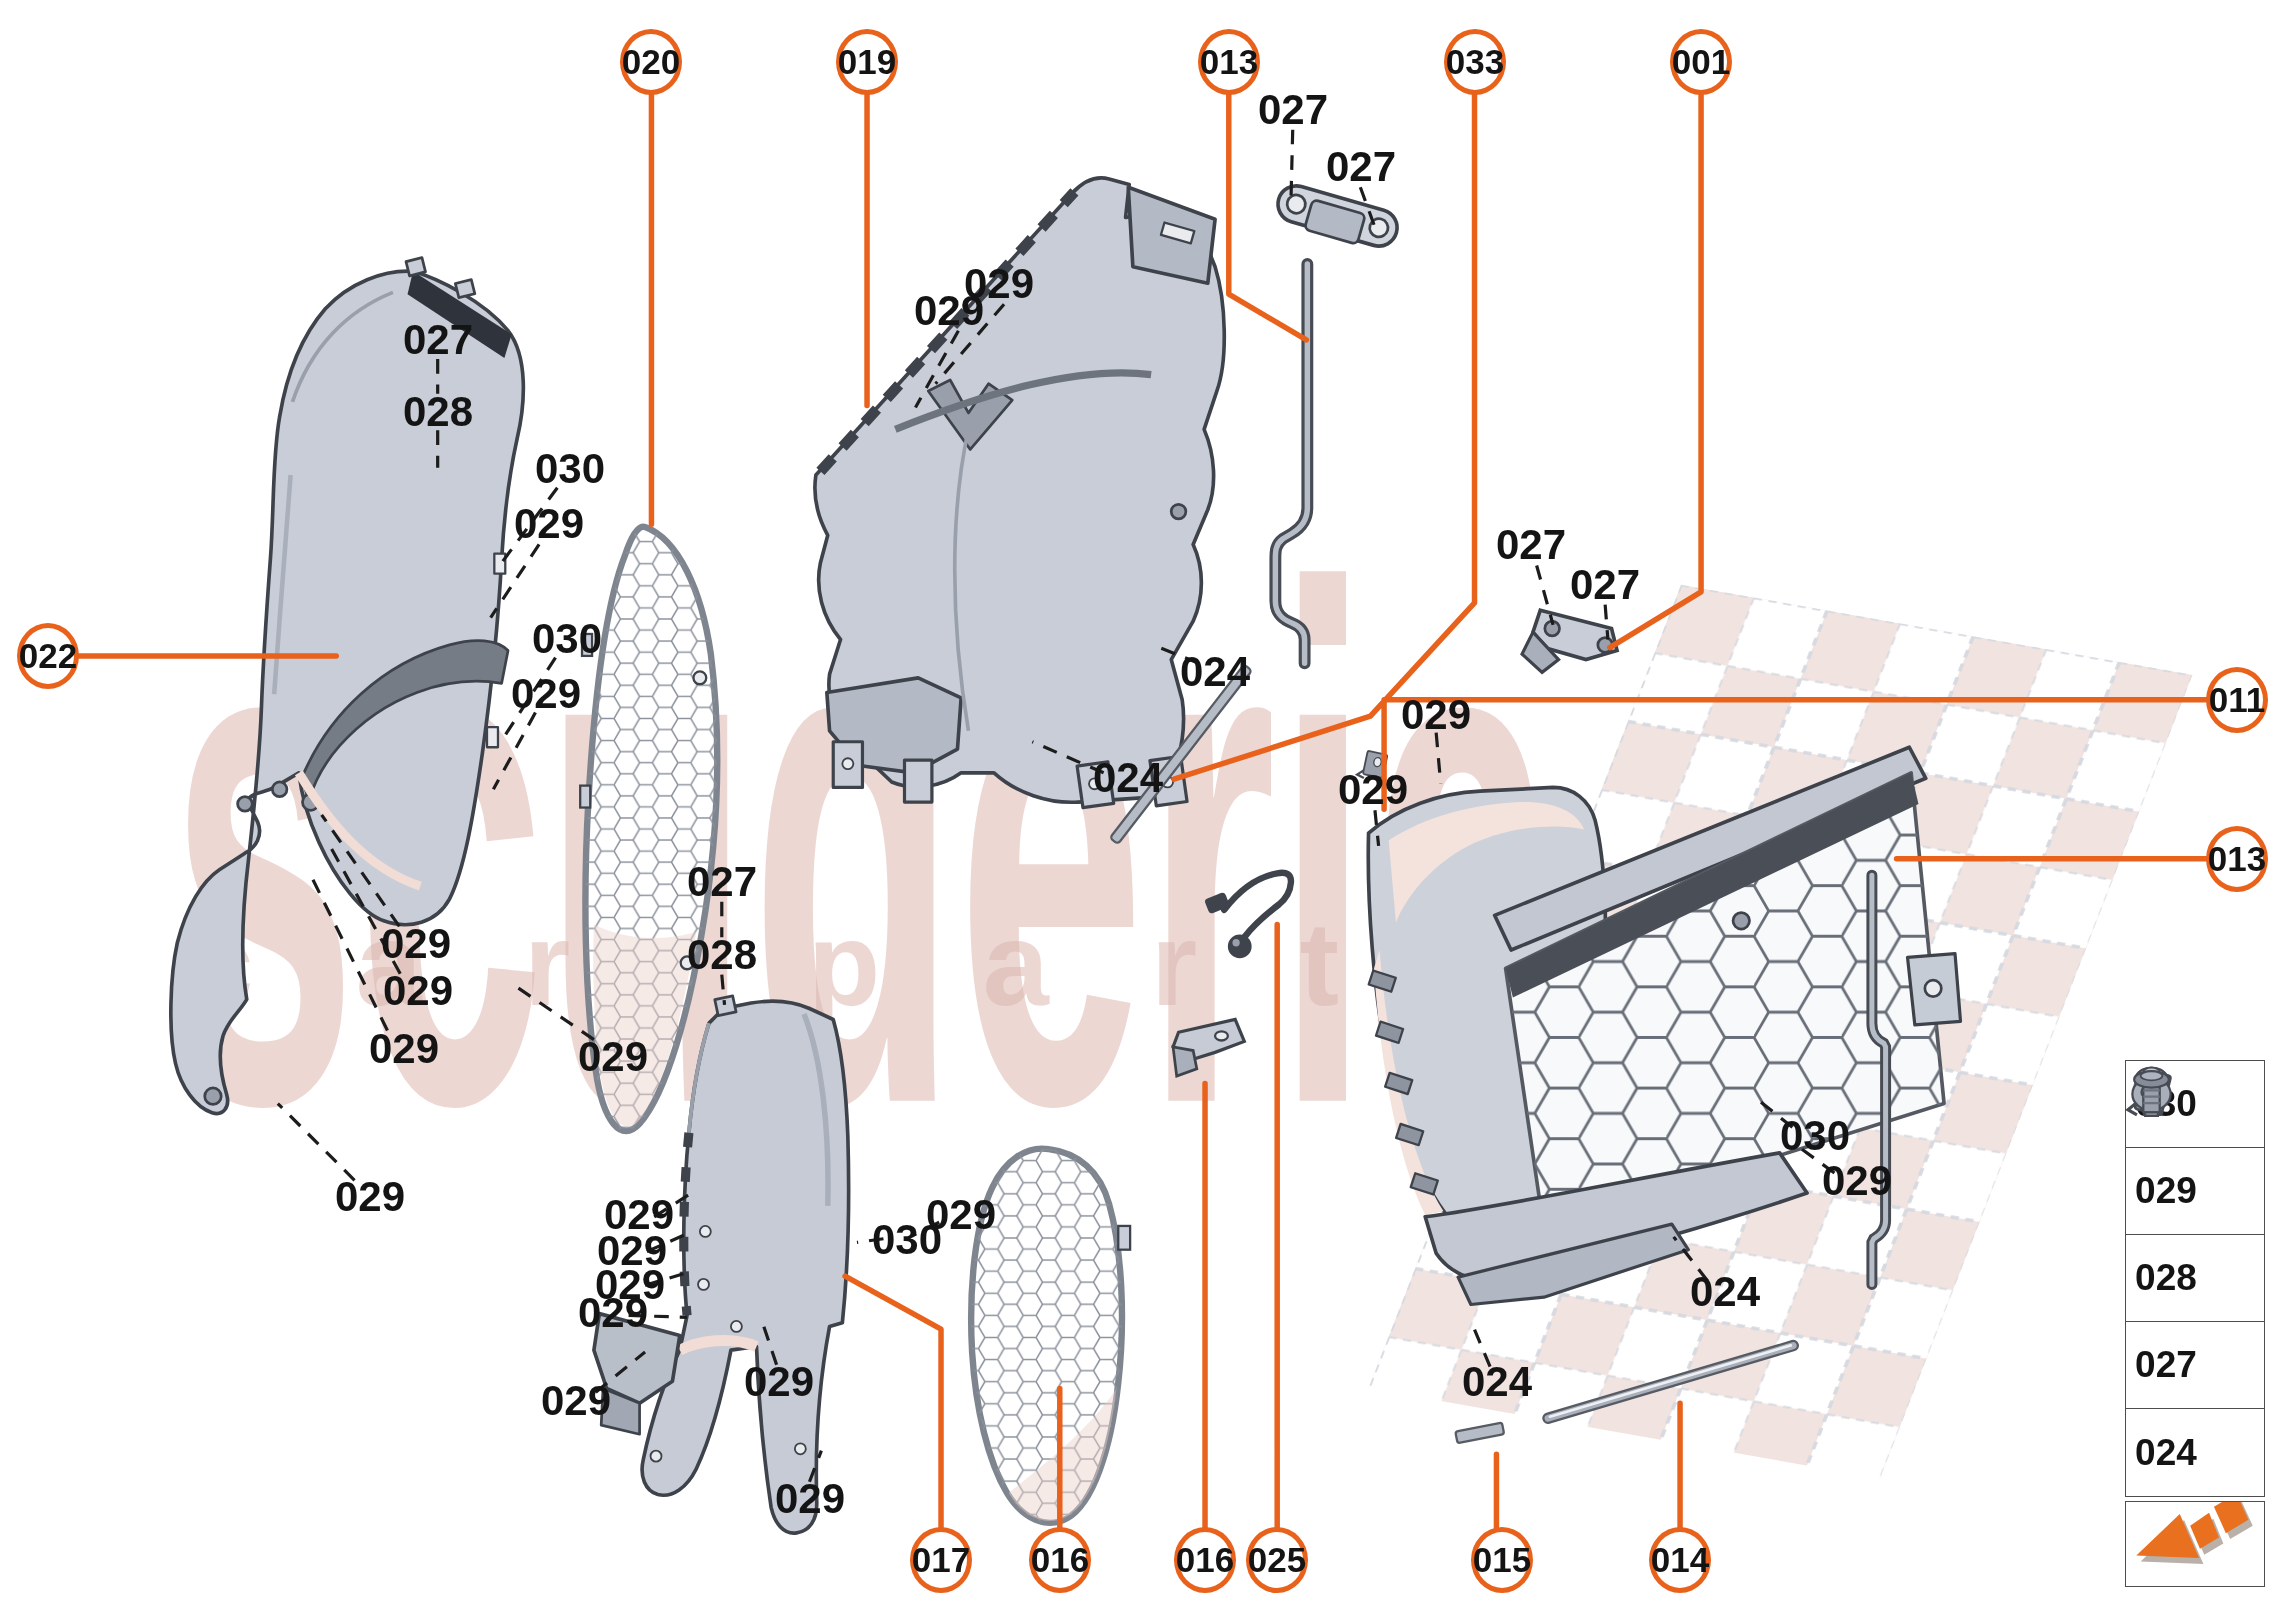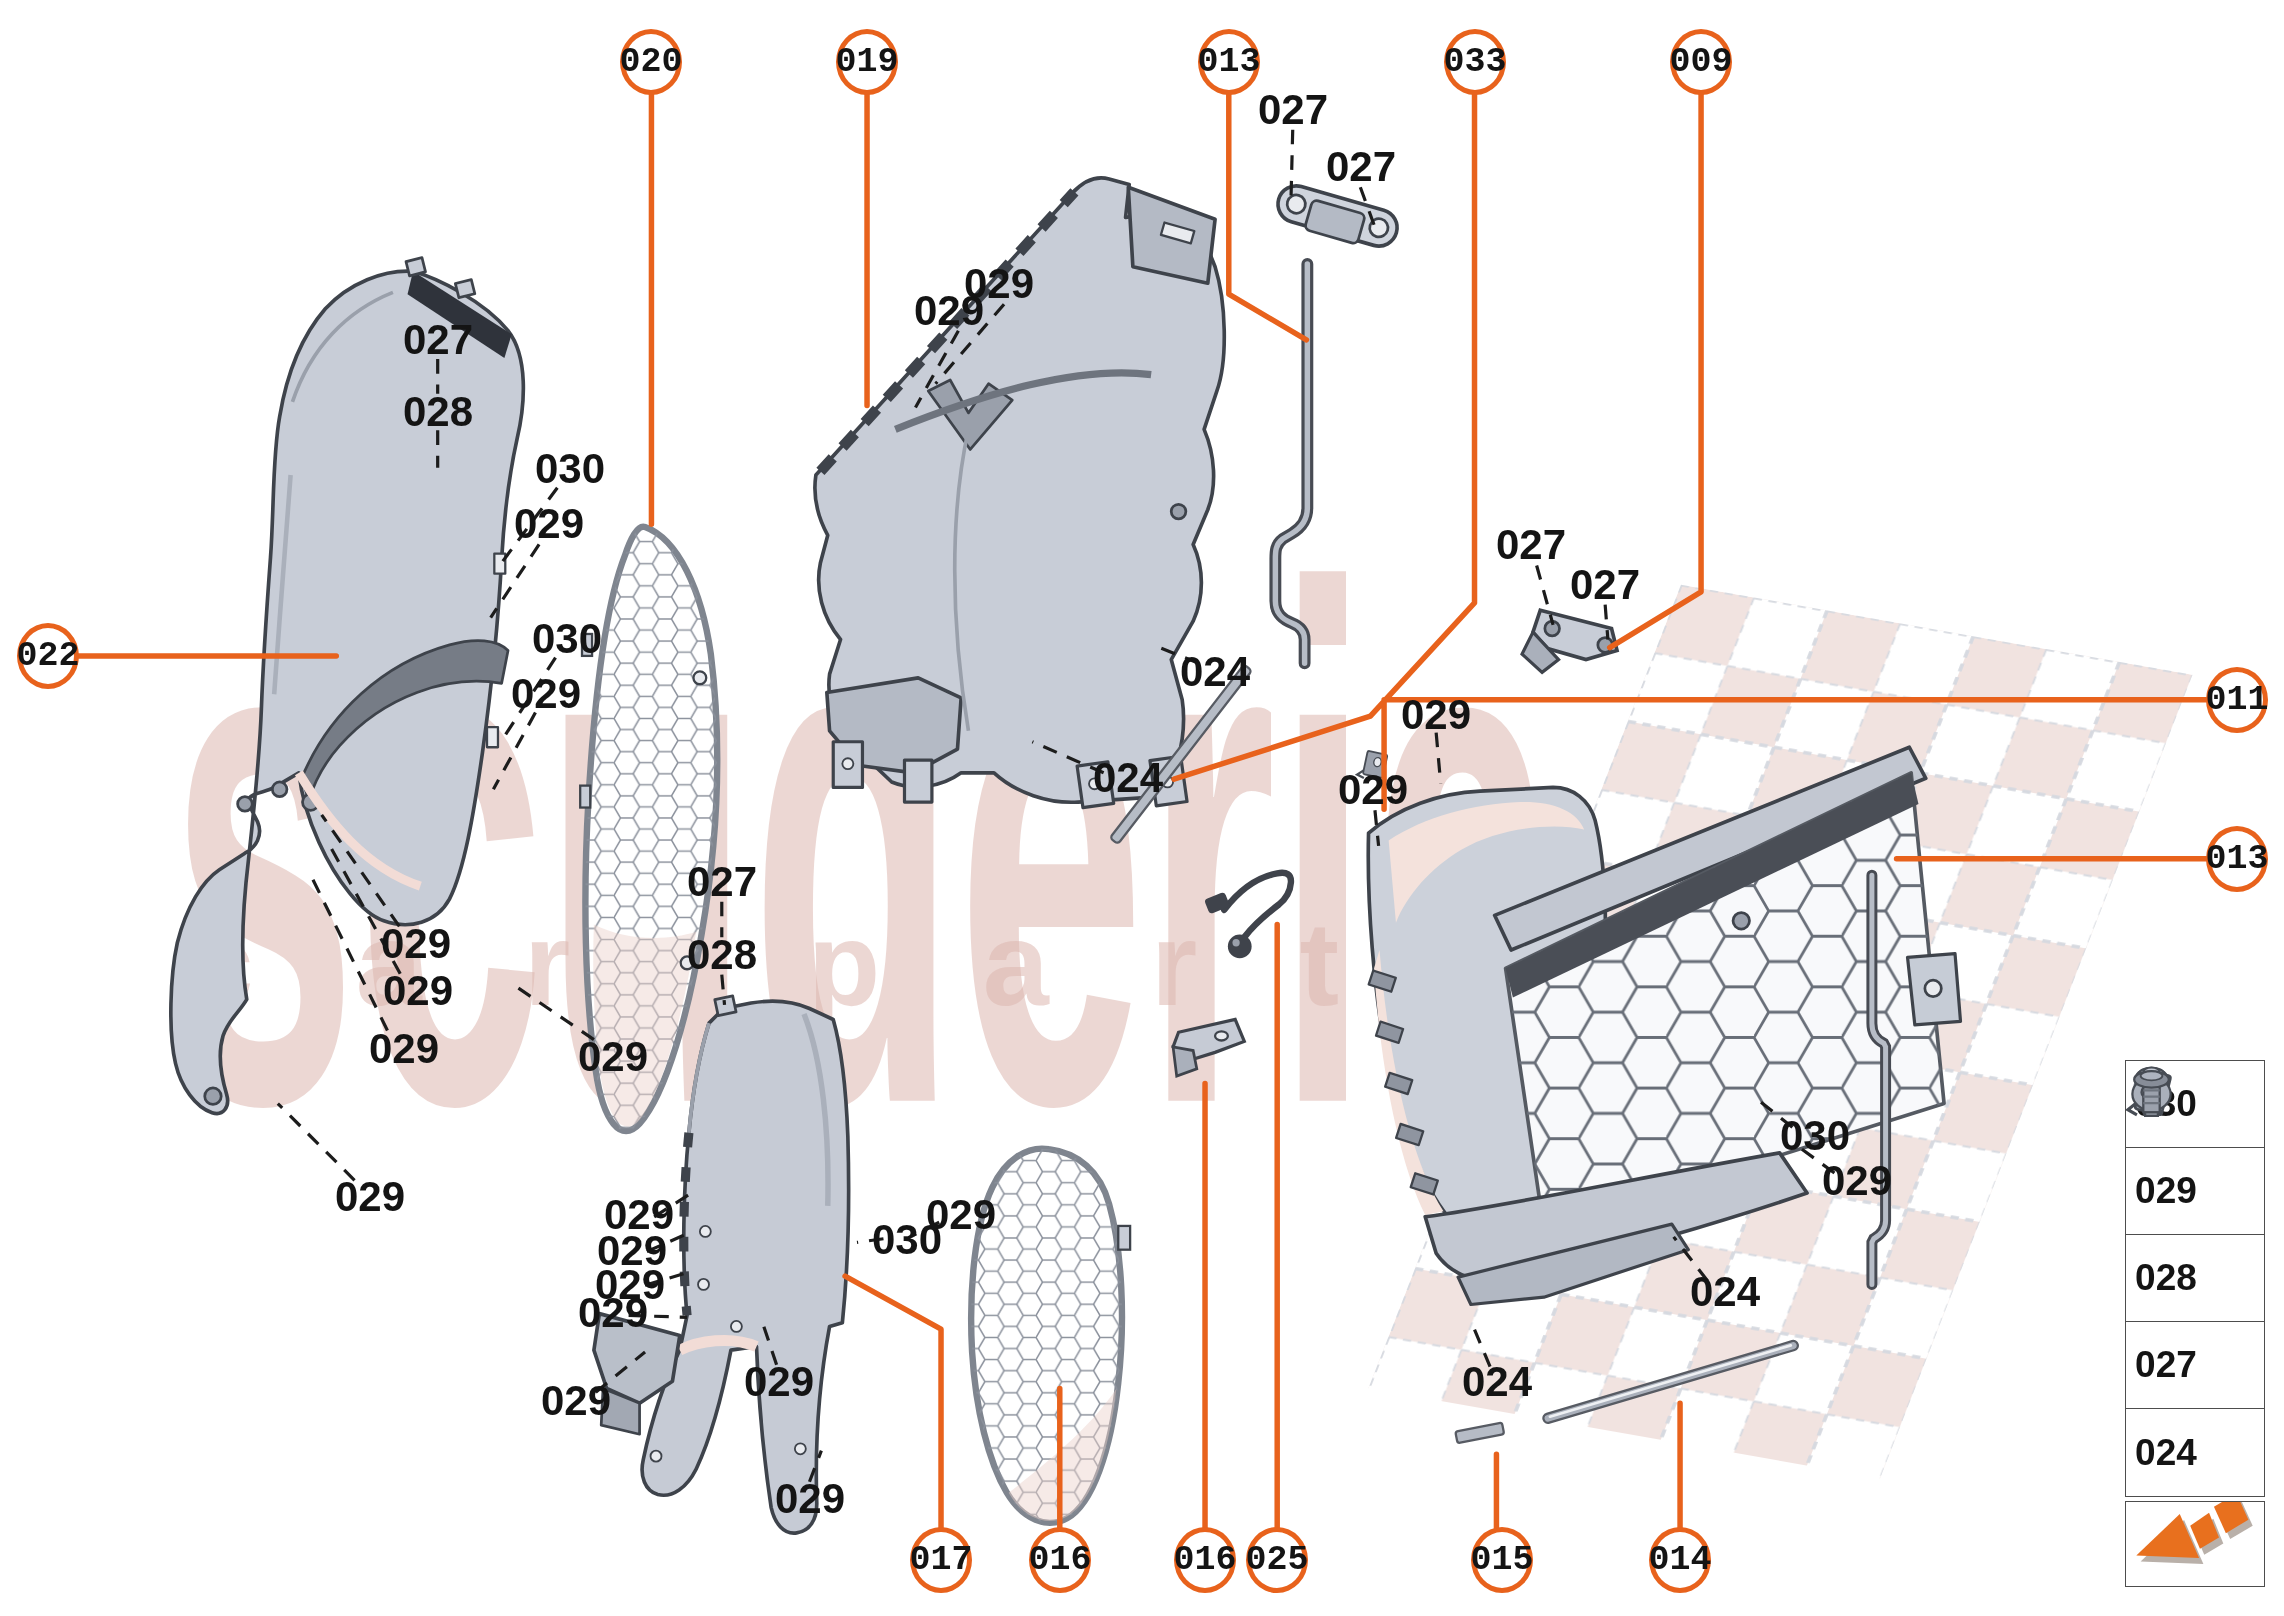--- a/index.html
+++ b/index.html
@@ -5,21 +5,21 @@
   html,body{margin:0;padding:0;background:#ffffff;}
   .stage{position:relative;width:2284px;height:1616px;background:#ffffff;overflow:hidden;
          font-family:"Liberation Sans",sans-serif;}
   svg{position:absolute;left:0;top:0;}
   
   .pl{position:absolute;transform:translate(-50%,-50%);font-weight:bold;font-size:42px;
       color:#141414;letter-spacing:0px;white-space:nowrap;}
   
   .co{position:absolute;transform:translate(-50%,-50%);width:62px;height:66px;border-radius:50%;
       border:5.5px solid #E8621C;background:#ffffff;display:flex;align-items:center;justify-content:center;
-      font-weight:bold;font-size:35px;color:#141414;box-sizing:border-box;z-index:30;font-family:Liberation Mono, monospace;}
+      font-weight:bold;font-size:35px;color:#141414;box-sizing:border-box;z-index:30;}
   
   .legend{position:absolute;left:2125px;top:1060px;width:140px;z-index:40;background:#fff;
           border:1.8px solid #4d4d4d;box-sizing:border-box;}
   .lrow{height:87px;border-bottom:1.8px solid #4d4d4d;display:flex;align-items:center;box-sizing:border-box;}
   .lrow:last-child{border-bottom:none;}
   .lrow .lab{font-weight:bold;font-size:37px;color:#141414;padding-left:9.1px;flex:0 0 71px;}
   .lrow .ic{flex:1;display:flex;align-items:center;justify-content:center;}
   .logobox{position:absolute;left:2125px;top:1501px;width:140px;height:86px;z-index:40;background:#fff;
            border:1.8px solid #4d4d4d;box-sizing:border-box;display:flex;align-items:center;justify-content:center;}
 </style>
@@ -273,21 +273,21 @@
              M886,1622 L899,1588
              M967,1356 L938,1360  M1028,1338 L1000,1352
              M1962,1234 L1927,1206  M2008,1284 L1964,1252
              M1869,1402 L1832,1354  M1631,1496 L1613,1453" fill="none" stroke="#1c1c1c" stroke-width="3.5" stroke-dasharray="16 12"></path>
   </svg>
 
   <div class="co" style="left:651px;top:62px">020</div>
   <div class="co" style="left:867px;top:62px">019</div>
   <div class="co" style="left:1229px;top:62px">013</div>
   <div class="co" style="left:1475px;top:62px">033</div>
-  <div class="co" style="left:1701px;top:62px">009</div>
+  <div class="co" style="left:1701px;top:62px">001</div>
   <div class="co" style="left:48px;top:656px">022</div>
   <div class="co" style="left:2237px;top:700px">011</div>
   <div class="co" style="left:2237px;top:859px">013</div>
   <div class="co" style="left:941px;top:1560px">017</div>
   <div class="co" style="left:1060px;top:1560px">016</div>
   <div class="co" style="left:1205px;top:1560px">016</div>
   <div class="co" style="left:1277px;top:1560px">025</div>
   <div class="co" style="left:1502px;top:1560px">015</div>
   <div class="co" style="left:1680px;top:1560px">014</div>
 

